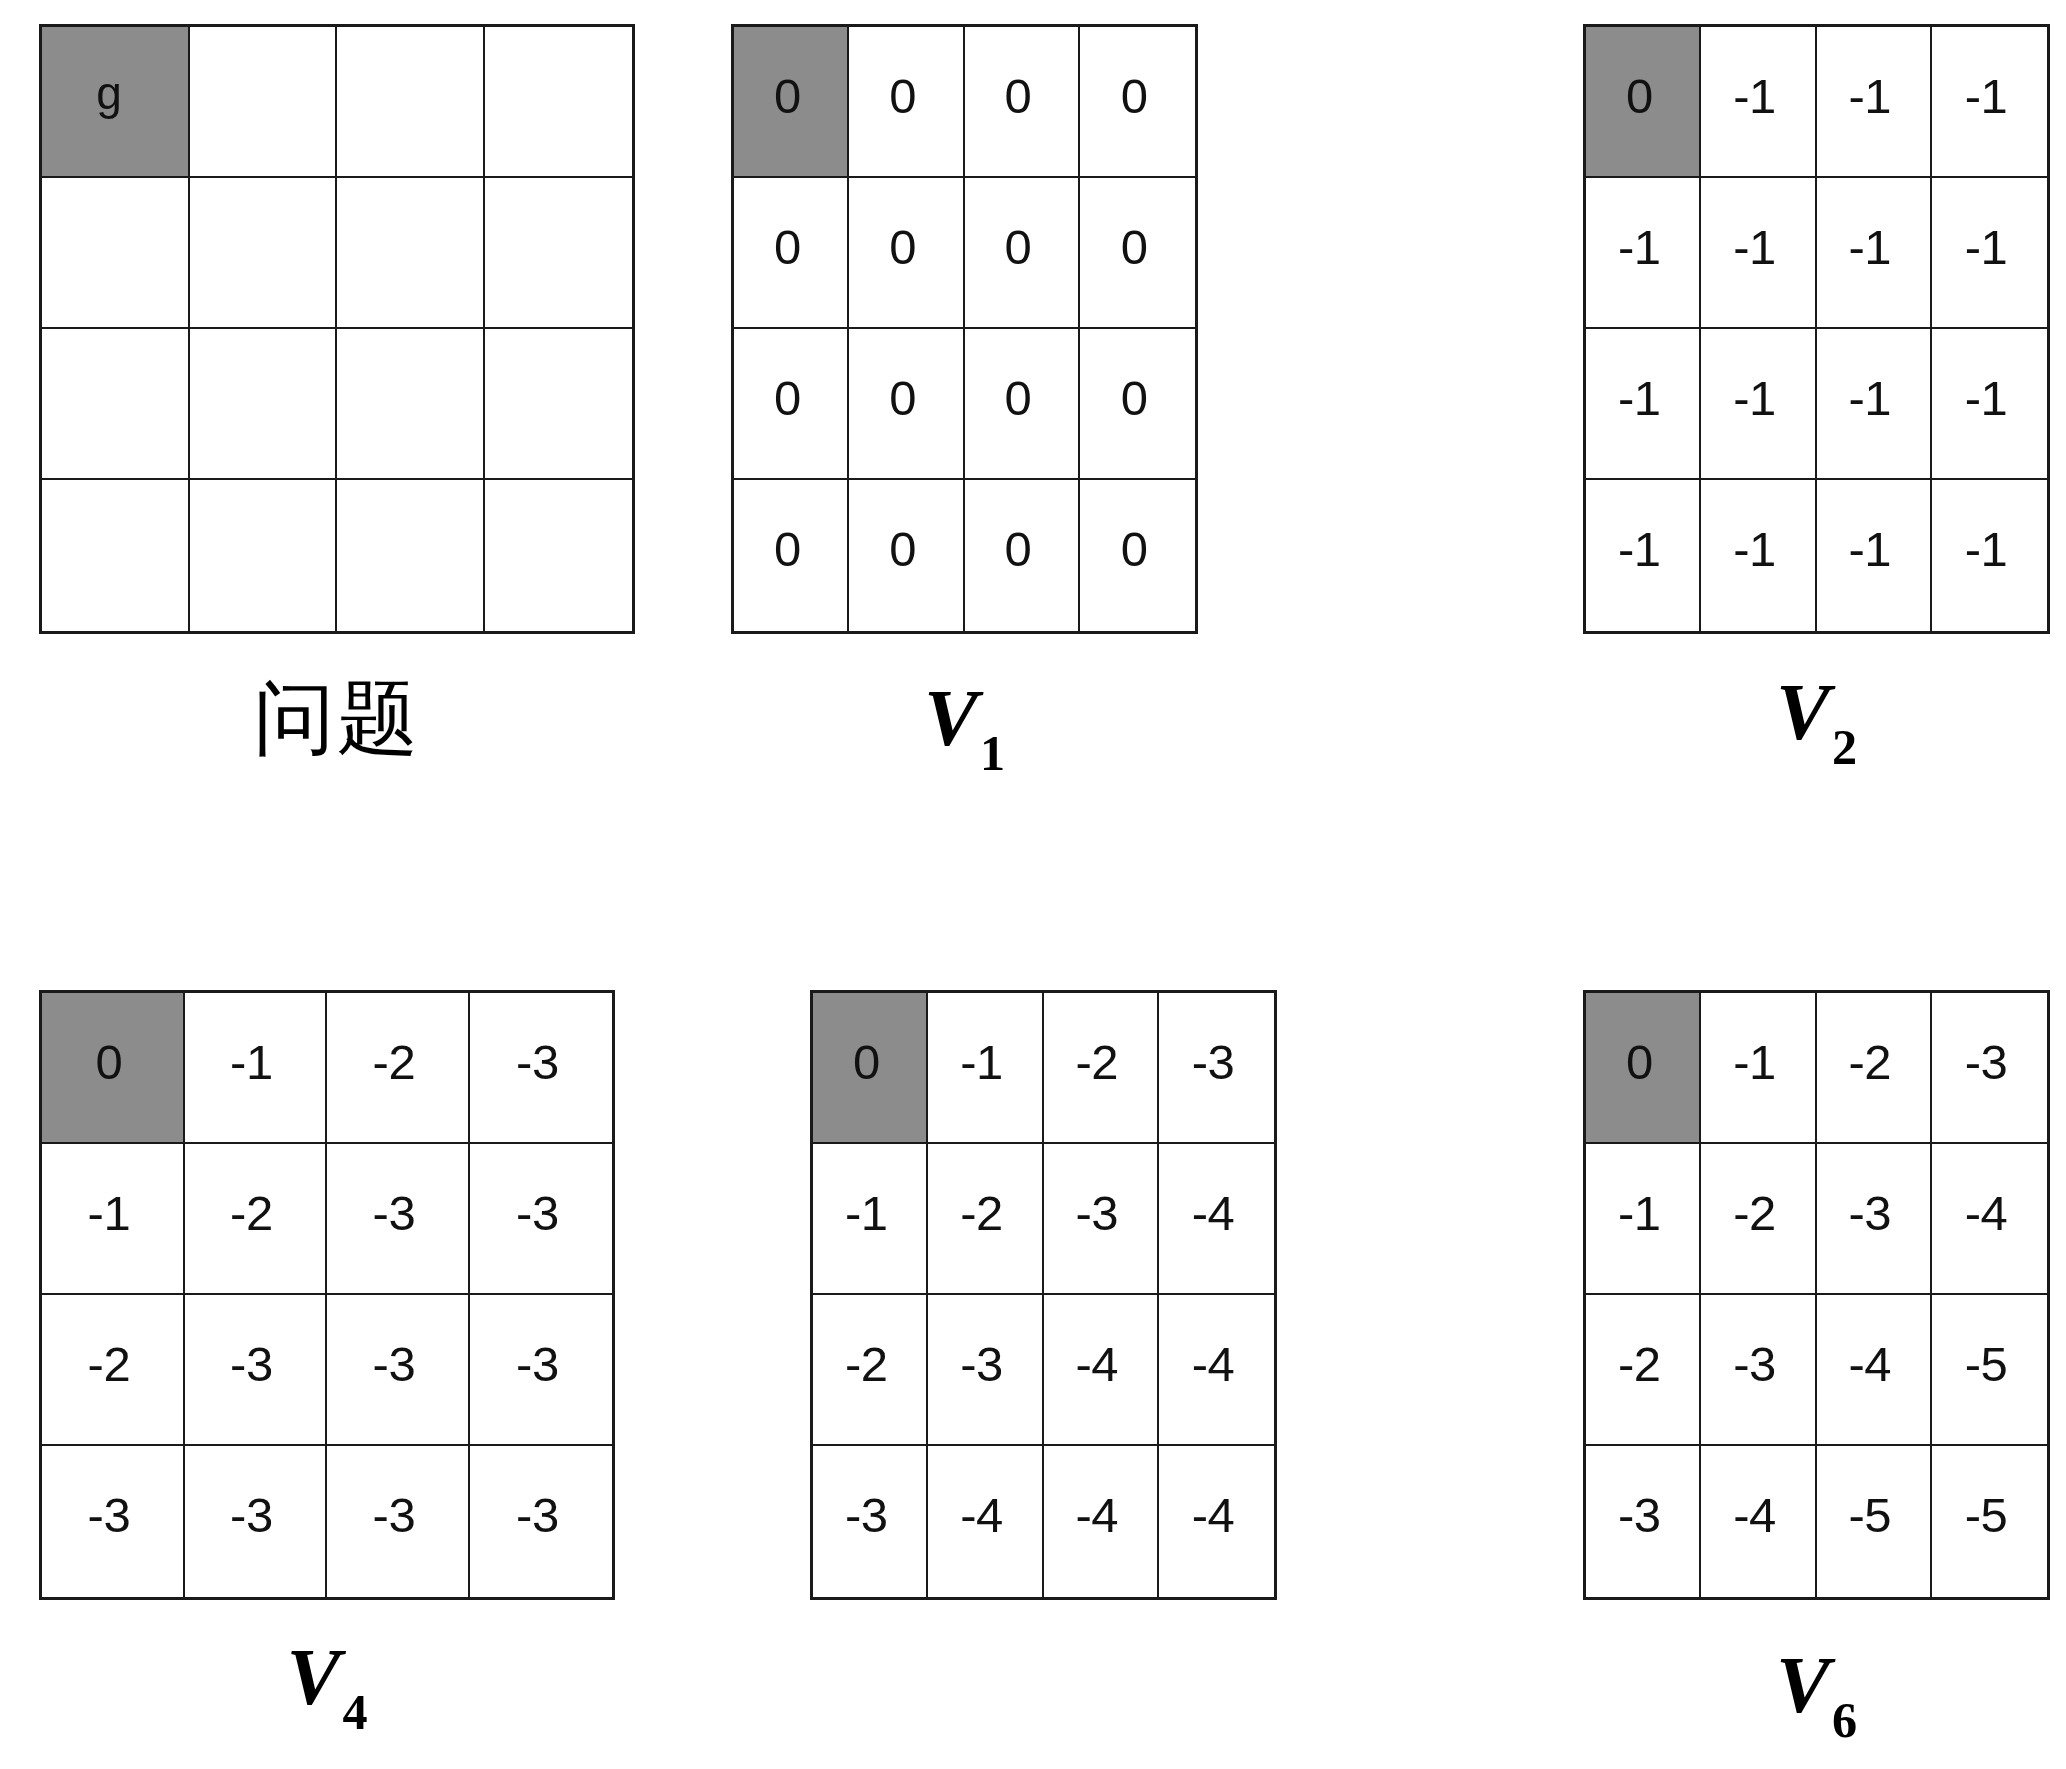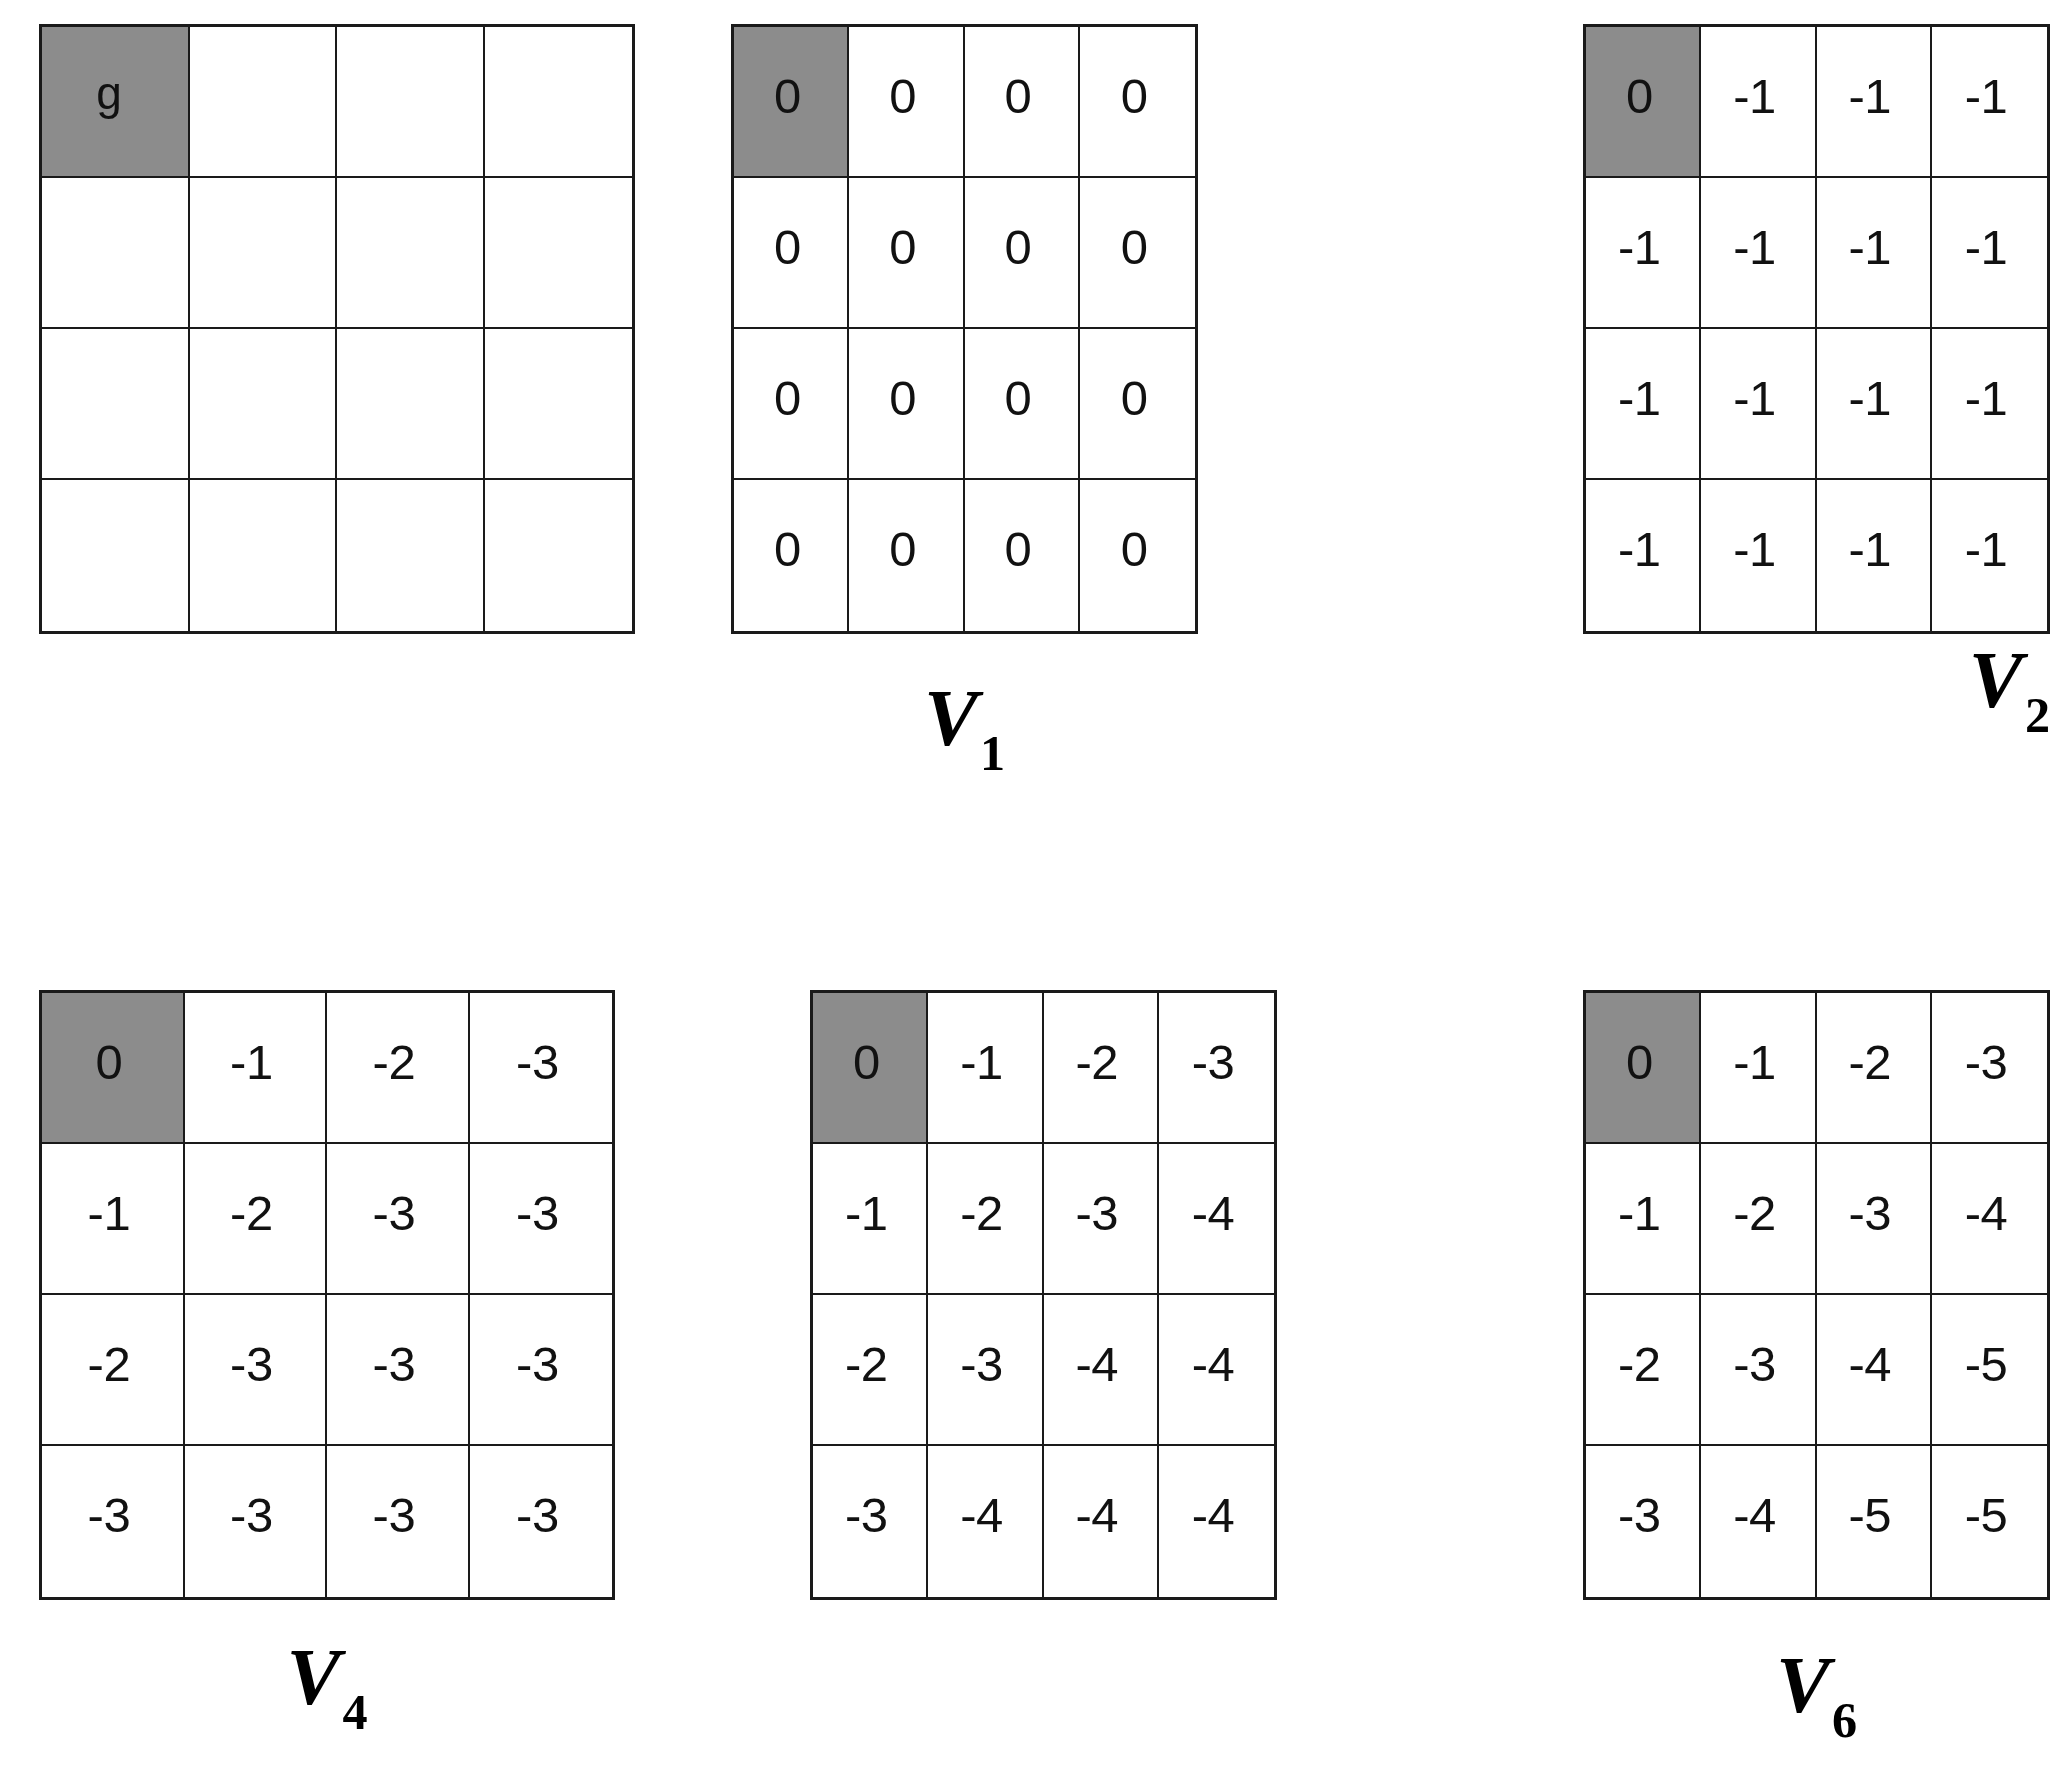--- a/index.html
+++ b/index.html
@@ -122,20 +122,21 @@
         <div class="cell col-last"></div>
         <div class="cell"></div>
         <div class="cell"></div>
         <div class="cell"></div>
         <div class="cell col-last"></div>
         <div class="cell row-last"></div>
         <div class="cell row-last"></div>
         <div class="cell row-last"></div>
         <div class="cell col-last row-last"></div>
       </div>
+      <div class="caption cjk" style="top: 654px;"><span>问题</span></div>
     </div>
     <div class="panel" style="left: 731px; top: 24px; width: 467px; height: 761px;">
       <div class="grid" style="width: 467px; height: 610px; border-color: rgb(26, 26, 26);">
         <div class="cell shaded" style="background: rgb(140, 140, 140);">
           <span class="cell-value">0</span>
         </div>
         <div class="cell">
           <span class="cell-value">0</span>
         </div>
         <div class="cell">
@@ -227,21 +228,21 @@
         <div class="cell row-last">
           <span class="cell-value">-1</span>
         </div>
         <div class="cell row-last">
           <span class="cell-value">-1</span>
         </div>
         <div class="cell col-last row-last">
           <span class="cell-value">-1</span>
         </div>
       </div>
-      <div class="caption math" style="top: 616px; text-align: right;"><span>V</span><span class="sub">2</span></div>
+      <div class="caption math" style="top: 648px;"><span>V</span><span class="sub">2</span></div>
     </div>
     <div class="panel" style="left: 39px; top: 990px; width: 576px; height: 754px;">
       <div class="grid" style="width: 576px; height: 610px; border-color: rgb(26, 26, 26);">
         <div class="cell shaded" style="background: rgb(140, 140, 140);">
           <span class="cell-value">0</span>
         </div>
         <div class="cell">
           <span class="cell-value">-1</span>
         </div>
         <div class="cell">

